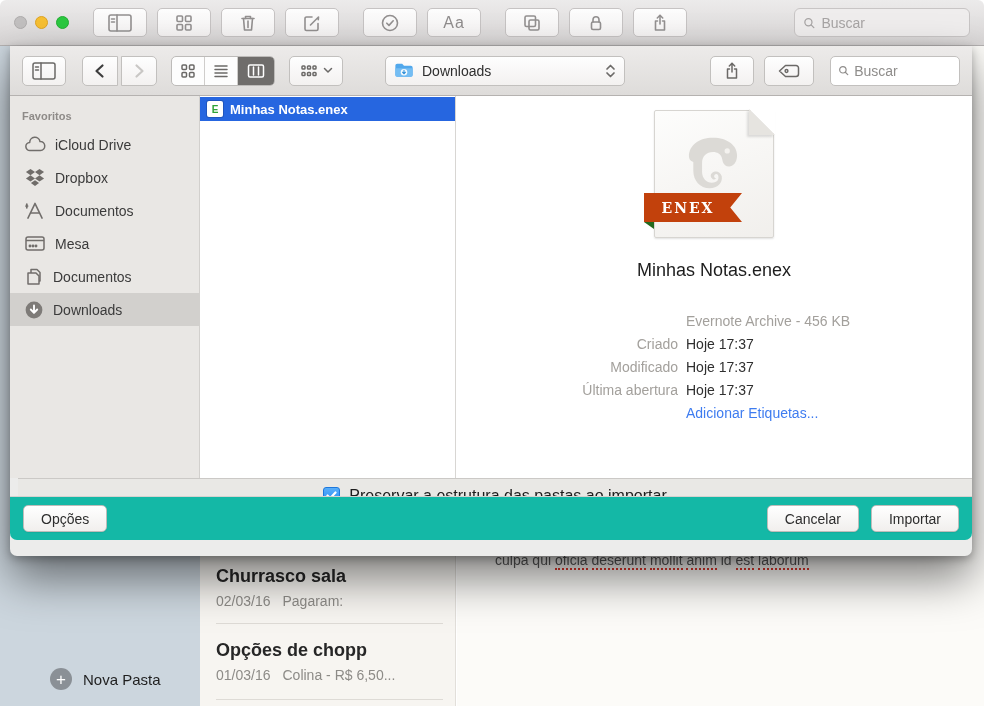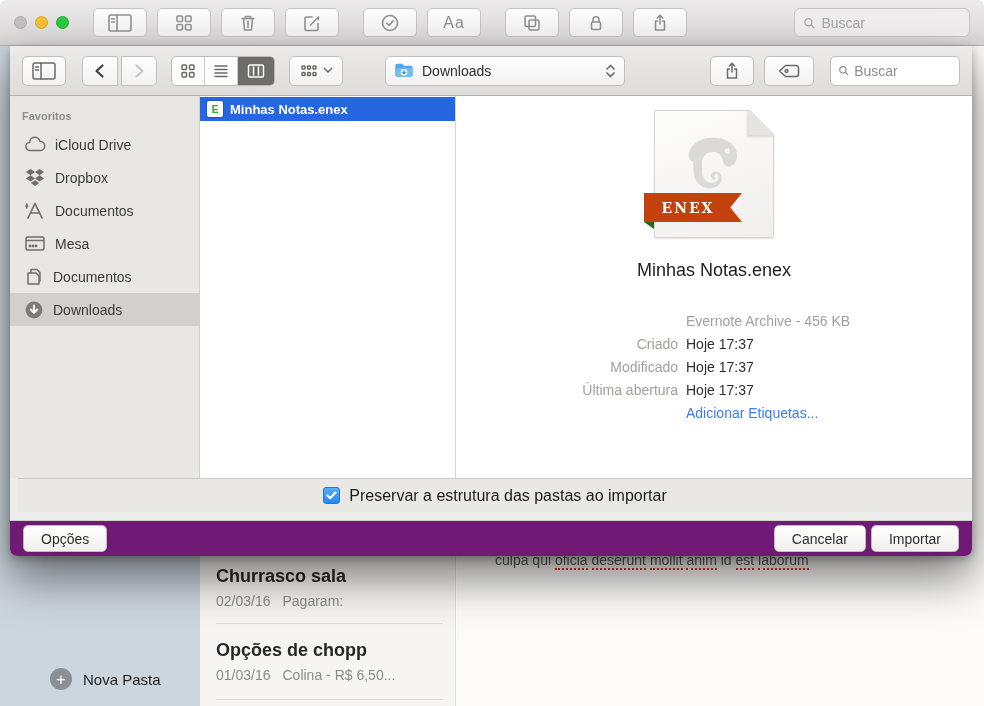--- a/index.html
+++ b/index.html
@@ -137,29 +137,29 @@
     position:absolute; left:8px; right:0; bottom:44px; height:34px; background:#e9e8e5; border-top:1px solid #cbc9c6;
     display:flex; align-items:center; justify-content:center; gap:9px; font-size:16px; color:#1c1c1c;
   }
   .checkbox{
     width:17px; height:17px; border-radius:3px; background:linear-gradient(#59aef9,#2388f5);
     border:1px solid #1d78dd; color:#fff; display:flex; align-items:center; justify-content:center;
   }
   .checkbox svg{ stroke:#fff; fill:none; stroke-width:2.2; stroke-linecap:round; stroke-linejoin:round; }
 
   .button-bar{
-    position:absolute; left:0; right:0; bottom:0; height:36px; background:#701a75; border-top:1px solid #d4d2cf;
+    position:absolute; left:0; right:0; bottom:16px; height:44px; background:#14b8a6; border-top:1px solid #d4d2cf;
     border-radius:0 0 7px 7px; display:flex; align-items:center; padding:0 13px;
   }
   .pbtn{
     height:27px; padding:0 17px; background:linear-gradient(#ffffff,#f1efed); border:1px solid #bfbdba;
     border-radius:5px; font-size:14px; color:#2e2e2e; font-family:"Liberation Sans",sans-serif;
     box-shadow:0 1px 1px rgba(0,0,0,.06);
   }
-  .right-btns{ margin-left:auto; display:flex; gap:5px; }
+  .right-btns{ margin-left:auto; display:flex; gap:12px; }
 </style>
 </head>
 <body>
 
 <div class="bg-content">
   <div class="bg-sidebar"></div>
   <div class="bg-notelist">
     <div class="note-item" style="top:520px;">
       <div class="note-title">Churrasco sala</div>
       <div class="note-sub"><span class="date">02/03/16</span><span>Pagaram:</span></div>

